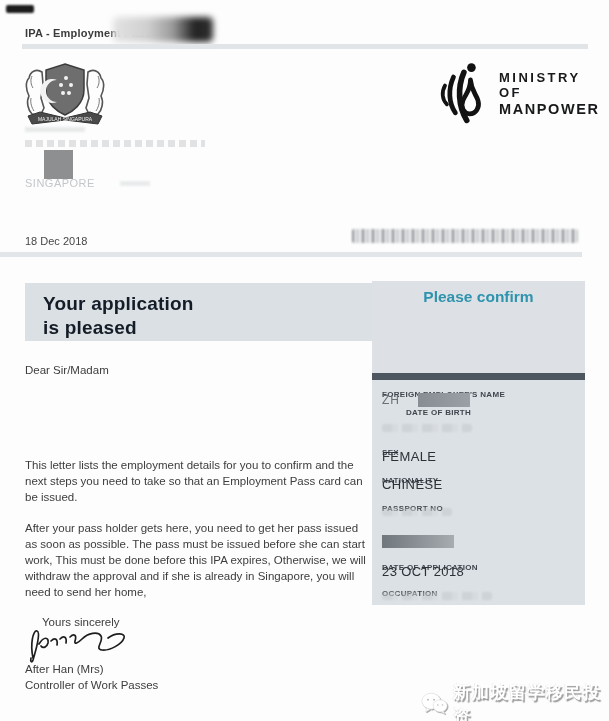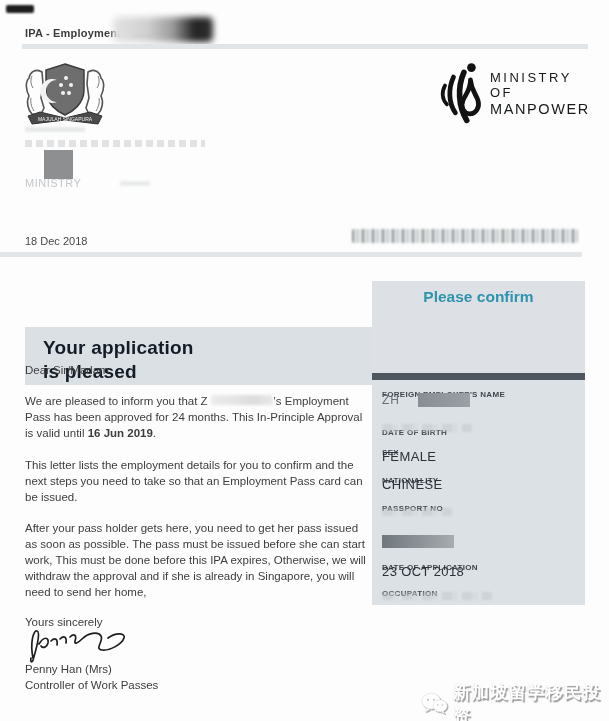--- a/index.html
+++ b/index.html
@@ -19,55 +19,55 @@
     filter:blur(3px);}
   .copy-badge{left:468px;top:23px;width:120px;height:22px;background:#d9dcdf;
     display:flex;align-items:center;justify-content:center;
     font-size:10.5px;font-weight:700;color:#28313c;letter-spacing:.2px;}
   .header-rule{left:22px;top:44px;width:566px;height:5px;background:#e2e5e7;}
 
   
   .crest{left:20px;top:58px;width:90px;height:74px;}
   .mom-logo{left:437px;top:60px;width:150px;height:68px;display:flex;align-items:center;}
   .mom-figure{width:50px;height:66px;flex:0 0 auto;}
-  .mom-text{margin-left:3px;font-weight:400;color:#17191b;font-size:13px;line-height:1.15;letter-spacing:2.5px;}
+  .mom-text{margin-left:12px;font-weight:700;color:#17191b;font-size:13px;line-height:1.15;letter-spacing:2.5px;}
   .mom-text .l2{font-size:14.5px;letter-spacing:1.6px;}
 
   
   .addr-faint-1{left:25px;top:127px;width:60px;height:5px;background:#d9dcde;opacity:.6;filter:blur(1px);}
   .addr-faint-2{left:25px;top:140px;width:180px;height:7px;opacity:.55;filter:blur(.6px);
     background:repeating-linear-gradient(90deg,#c9ccd0 0 7px,transparent 7px 11px);}
   .addr-redaction{left:44px;top:150px;width:29px;height:29px;background:#8d8f90;}
   .addr-city{left:25px;top:177px;font-size:11px;color:#c3c7ca;letter-spacing:.5px;filter:blur(.5px);}
   .addr-faint-3{left:120px;top:181px;width:30px;height:5px;background:#dcdfe1;opacity:.6;filter:blur(1px);}
 
   
   .letter-date{left:25px;top:235px;font-size:11px;color:#474747;}
   .ref-redaction{left:352px;top:229px;width:226px;height:14px;border-radius:2px;opacity:.75;filter:blur(1px);
     background:repeating-linear-gradient(90deg,#6b6f73 0 2px,#d7dadc 2px 5px,#9fa3a6 5px 6px,#dcdfe1 6px 10px);}
   .date-rule{left:0px;top:252px;width:582px;height:5px;background:#e3e6e8;}
 
   
   .approval-box{left:25px;top:283px;width:375px;height:58px;background:#dbe0e4;
-    padding:9px 0 10px 18px;box-sizing:border-box;margin-top:44px;}
+    padding:9px 0 10px 18px;box-sizing:border-box;}
   .approval-box .t{font-size:19px;font-weight:700;color:#141d27;line-height:1.25;letter-spacing:.2px;}
 
   
   .confirm-box{left:372px;top:281px;width:213px;height:102px;background:#dde1e5;
     text-align:center;padding-top:7px;box-sizing:border-box;}
   .confirm-title{font-size:15.5px;font-weight:700;color:#2e93ad;line-height:1.12;}
   .confirm-note{margin-top:3px;font-size:9.3px;font-weight:700;color:#1d3b66;line-height:1.3;}
 
   
   .body-text{font-size:11.5px;line-height:16px;color:#3d3d3d;width:348px;}
   .salutation{left:25px;top:362px;}
   .para1{left:25px;top:393px;}
   .para2{left:25px;top:457px;}
   .para3{left:25px;top:520px;}
-  .closing{left:25px;top:614px;}
+  .closing{left:42px;top:614px;}
   .inline-redact{display:inline-block;width:62px;height:10px;border-radius:2px;margin:0 1px 0 3px;
     background:linear-gradient(90deg,#ececec,#dcdcdc 70%,#e8e8e8);filter:blur(1.5px);vertical-align:baseline;}
   .signature{left:24px;top:622px;}
   .signer-name{left:25px;top:663px;font-size:11.5px;color:#3d3d3d;}
   .signer-title{left:25px;top:679px;font-size:11.5px;color:#3d3d3d;}
 
   
   .details-panel{left:372px;top:373px;width:213px;height:232px;background:#dce1e6;}
   .panel-topbar{position:absolute;left:0;top:0;width:100%;height:7px;background:#4e575f;}
   .fld{position:absolute;left:10px;}
@@ -129,73 +129,70 @@
     </svg>
     <div class="mom-text">
       <div class="l1">MINISTRY OF</div>
       <div class="l2">MANPOWER</div>
     </div>
   </div>
 
   <div class="abs addr-faint-1"></div>
   <div class="abs addr-faint-2"></div>
   <div class="abs addr-redaction"></div>
-  <div class="abs addr-city">MINISTRY</div>
+  <div class="abs addr-city">SINGAPORE</div>
   <div class="abs addr-faint-3"></div>
 
   <div class="abs letter-date">18 Dec 2018</div>
   <div class="abs ref-redaction"></div>
   <div class="abs date-rule"></div>
 
   <div class="abs approval-box">
     <div class="t">Your application</div>
     <div class="t">is pleased</div>
   </div>
 
   <div class="abs confirm-box">
     <div class="confirm-title">
       <div>Please confirm</div>
     </div>
   </div>
 
   <div class="abs body-text salutation">Dear Sir/Madam</div>
 
-  <div class="abs body-text para1">
-    <span>We are pleased to inform you that Z</span><span class="inline-redact"></span><span>'s Employment Pass has been approved for 24 months. This In-Principle Approval is valid until </span><b>16 Jun 2019</b><span>.</span>
-  </div>
 
   <div class="abs body-text para2">This letter lists the employment details for you to confirm and the next steps you need to take so that an Employment Pass card can be issued.</div>
   <div class="abs body-text para3">After your pass holder gets here, you need to get her pass issued as soon as possible. The pass must be issued before she can start work, This must be done before this IPA expires, Otherwise, we will withdraw the approval and if she is already in Singapore, you will need to send her home,</div>
 
   <div class="abs body-text closing">Yours sincerely</div>
 
   <svg class="abs signature" width="115" height="42" viewBox="0 0 115 42">
     <path d="M9 36 C6 22 9 8 13 9 C17 10 12 28 9 38 C8 41 6 40 7 36
              M15 22 C20 14 25 15 24 21 C23 25 19 27 17 24
              M27 19 C31 15 34 17 33 23
              M36 17 C40 13 43 15 42 21
              M46 15 C50 11 53 13 51 19 C50 23 54 21 58 17
              C64 11 74 9 77 14 C80 19 70 27 78 28 C86 29 98 22 100 16 C102 11 92 10 84 16" fill="none" stroke="#1e1e1e" stroke-width="1.7" stroke-linecap="round"></path>
   </svg>
 
-  <div class="abs signer-name">Penny Han (Mrs)</div>
+  <div class="abs signer-name">After Han (Mrs)</div>
   <div class="abs signer-title">Controller of Work Passes</div>
 
   <div class="abs details-panel">
     <div class="panel-topbar"></div>
 
     <div class="fld" style="top:10px;">
       <span class="label">FOREIGN EMPLOYEE'S NAME</span>
     </div>
     <div class="fld name-row" style="top:20px;">
       <span class="name-partial">ZH</span>
       <span class="name-block"></span>
     </div>
 
-    <div class="fld" style="top:48px;">
+    <div class="fld" style="top:28px;margin-left:24px;">
       <span class="label">DATE OF BIRTH</span>
     </div>
     <div class="fld smudge" style="top:51px;width:90px;"></div>
 
     <div class="fld" style="top:68px;">
       <span class="label">SEX</span>
     </div>
     <div class="fld value" style="top:76px;">FEMALE</div>
 
     <div class="fld" style="top:96px;text-align:right;">

